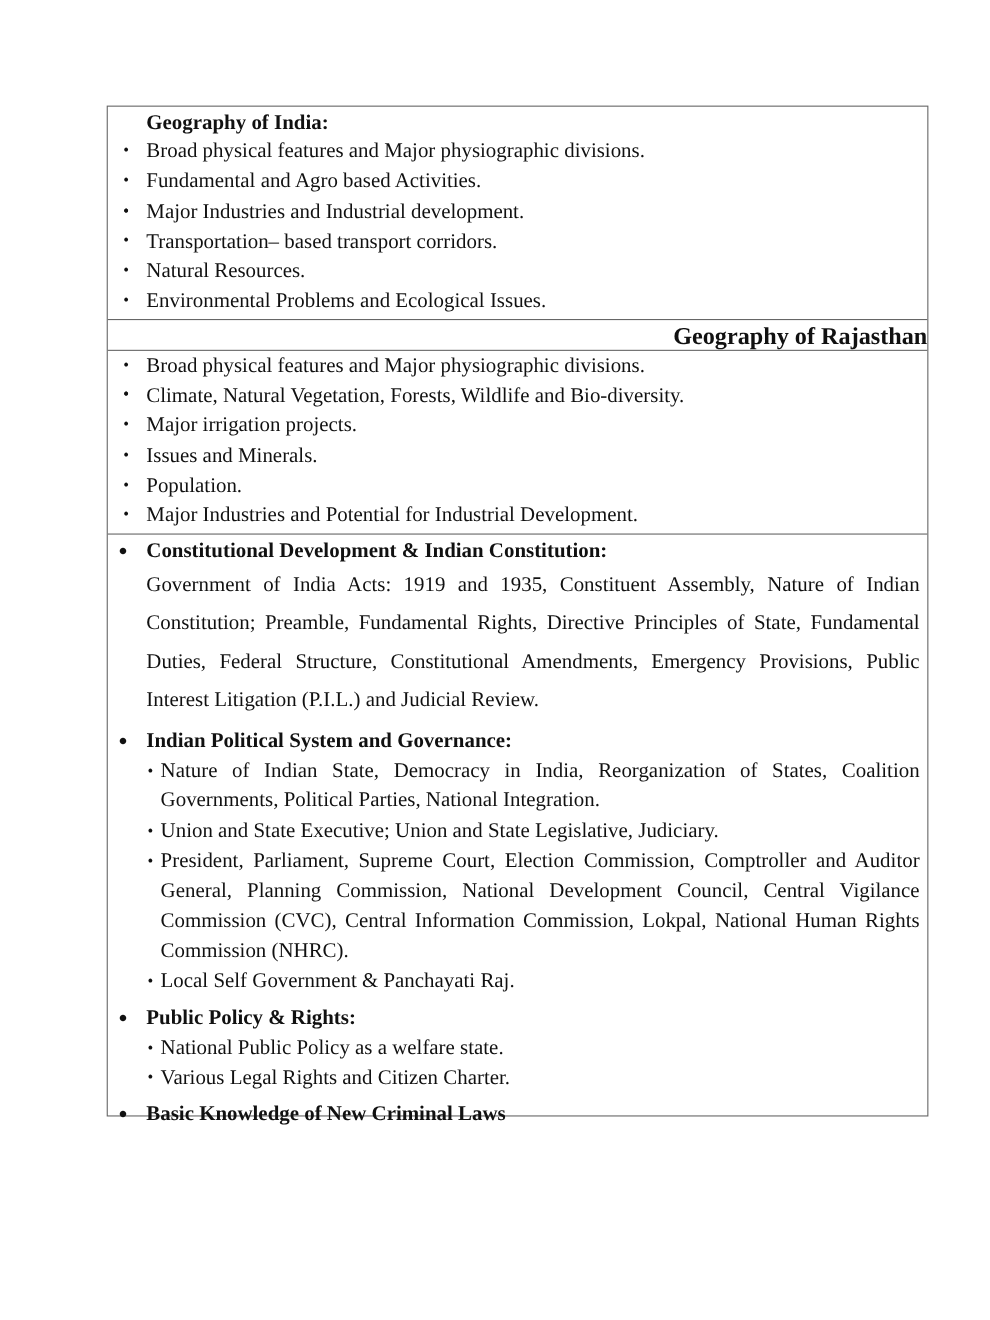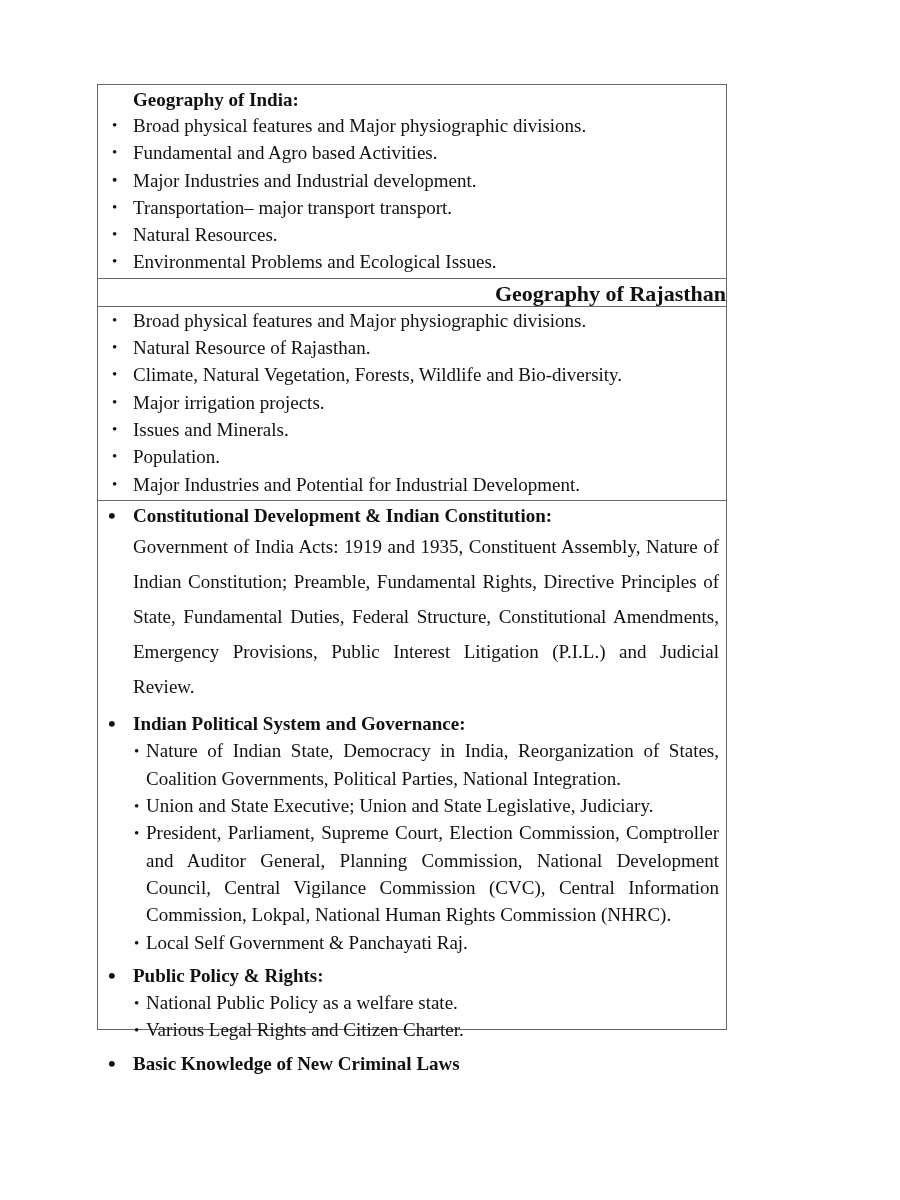--- a/index.html
+++ b/index.html
@@ -1,17 +1,17 @@
 <!DOCTYPE html>
 <html><head>
 <meta charset="utf-8">
 <style>
   html, body { margin: 0; padding: 0; background: #ffffff; }
   body { width: 900px; height: 1200px; position: relative; font-family: "Liberation Serif", serif; color: #111; }
-  .table { position: absolute; left: 97px; top: 84px; width: 630px; border: 1px solid #666; box-sizing: border-box; }
+  .table { position: absolute; left: 97px; top: 96px; width: 747px; border: 1px solid #666; box-sizing: border-box; }
   .cell { border-top: 1px solid #666; box-sizing: border-box; }
   .cell:first-child { border-top: none; }
   .heading { text-align: right; font-weight: bold; font-size: 22px; line-height: 26px; padding: 2px 0 0 0; height: 28px; }
   .line { font-size: 19px; line-height: 27.3px; position: relative; padding-left: 35px; padding-right: 7px; }
   .sub-title { font-weight: bold; padding-left: 35px; font-size: 19px; line-height: 24px; }
   .b1 { position: absolute; left: 14px; top: 0; font-size: 15px; }
   .bb { position: absolute; left: 10px; top: 0; font-size: 22px; font-weight: bold; }
   .bold { font-weight: bold; }
   .para { font-size: 19px; line-height: 35px; padding-left: 35px; padding-right: 7px; text-align: justify; }
   .subline { font-size: 19px; line-height: 27.3px; padding-left: 48px; padding-right: 7px; position: relative; text-align: justify; }
@@ -22,30 +22,30 @@
 <body>
 
 <div class="table">
 
   <div class="cell" style="padding-top:3px; padding-bottom:2px;">
     <div class="sub-title">Geography of  India:</div>
     <div class="line"><span class="b1">•</span><span>Broad physical features and Major physiographic divisions.</span></div>
     <div class="line"><span class="b1">•</span><span>Fundamental and Agro based Activities.</span></div>
     <div class="line"><span class="b1">•</span></div>
     <div class="line"><span class="b1">•</span><span>Major Industries and Industrial development.</span></div>
-    <div class="line"><span class="b1">•</span><span>Transportation– major transport transport.</span></div>
+    <div class="line"><span class="b1">•</span><span>Transportation– based transport corridors.</span></div>
     <div class="line"><span class="b1">•</span><span>Natural Resources.</span></div>
     <div class="line"><span class="b1">•</span><span>Environmental Problems and Ecological Issues.</span></div>
   </div>
 
   <div class="cell heading">Geography of Rajasthan</div>
 
   <div class="cell" style="padding-bottom:2px;">
     <div class="line"><span class="b1">•</span><span>Broad physical features and Major physiographic divisions.</span></div>
-    <div class="line"><span class="b1">•</span><span>Natural Resource of Rajasthan.</span></div>
+    <div class="line"><span class="b1">•</span></div>
     <div class="line"><span class="b1">•</span><span>Climate, Natural Vegetation, Forests, Wildlife and Bio-diversity.</span></div>
     <div class="line"><span class="b1">•</span><span>Major irrigation projects.</span></div>
     <div class="line"><span class="b1">•</span><span>Issues and Minerals.</span></div>
     <div class="line"><span class="b1">•</span><span>Population.</span></div>
     <div class="line"><span class="b1">•</span><span>Major Industries and Potential for Industrial Development.</span></div>
   </div>
 
 
   <div class="cell" style="height:529px; padding-top:1px;">
     <div class="line bold"><span class="bb">•</span><span>Constitutional Development &amp; Indian Constitution:</span></div>

